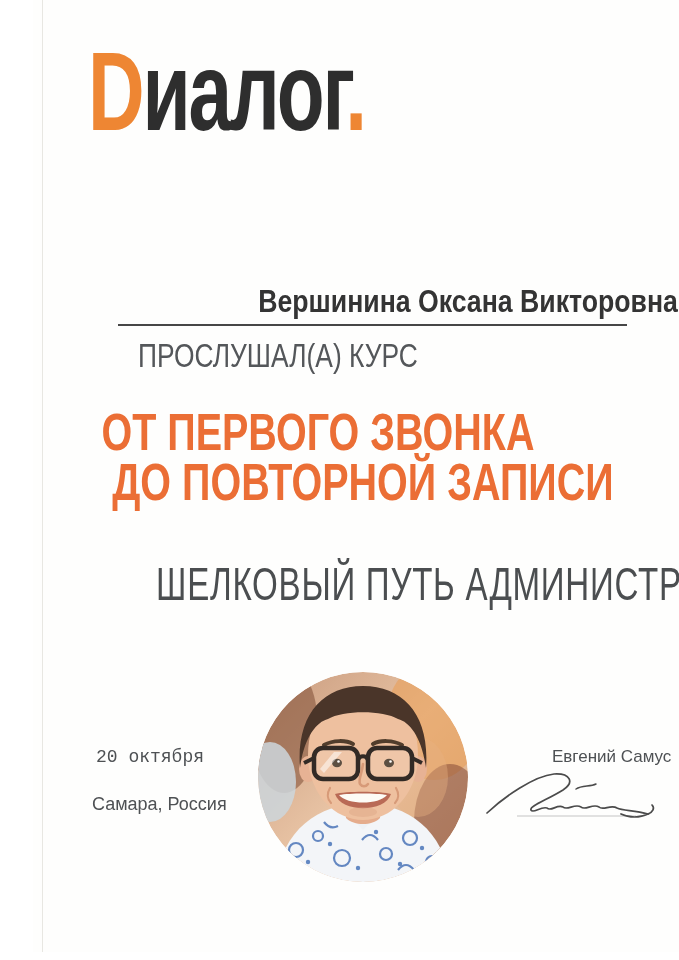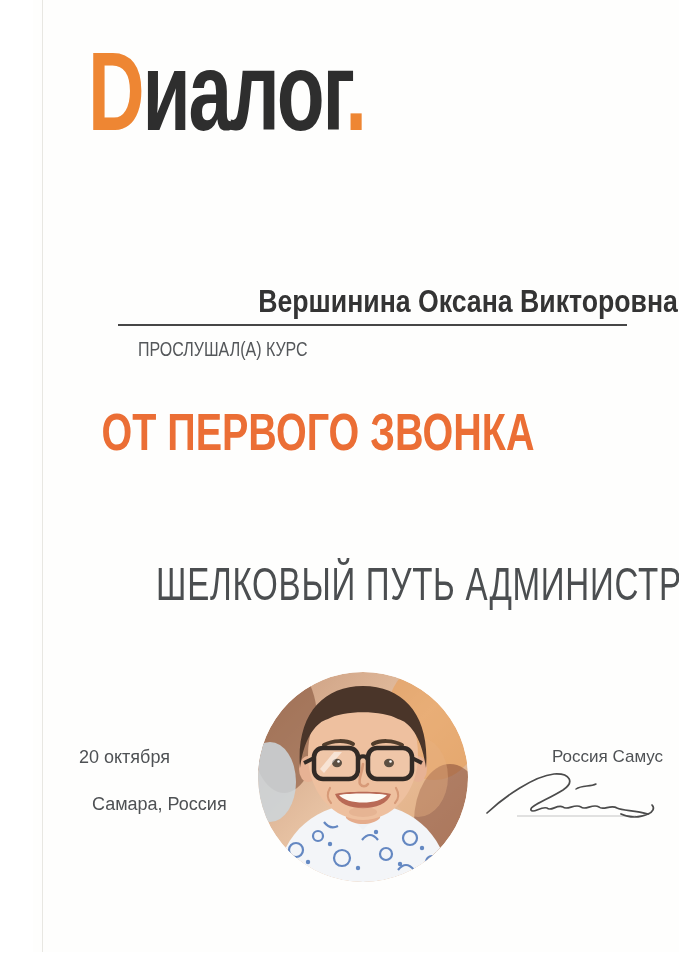--- a/index.html
+++ b/index.html
@@ -29,37 +29,37 @@
   .heading{position:absolute;left:0;top:170px;width:679px;text-align:center;
     font-size:97px;line-height:1;font-weight:400;color:var(--heading-gray);}
   .heading>span{display:inline-block;transform:scaleX(0.82);letter-spacing:2px;white-space:nowrap;}
 
   .name{position:absolute;left:0;top:286px;width:679px;text-align:right;
     font-size:31px;line-height:1;font-weight:700;color:var(--text-dark);}
   .name>span{display:inline-block;transform:scaleX(0.86);white-space:nowrap;}
 
   .rule{position:absolute;left:85px;top:324px;width:509px;height:2px;background:var(--rule-gray);}
 
-  .course-label{position:absolute;left:105px;top:339px;font-size:20px;line-height:1;
+  .course-label{position:absolute;left:105px;top:339px;font-size:33px;line-height:1;
     color:var(--text-gray);}
   .course-label>span{display:inline-block;transform:scaleX(0.80);transform-origin:left top;white-space:nowrap;}
 
   .course-title{position:absolute;left:0;top:407px;width:645px;
     font-size:52px;line-height:50px;font-weight:700;color:var(--course-orange);}
   .course-title .line{display:block;}
   .course-title .line>span{display:inline-block;transform:scaleX(0.76);white-space:nowrap;}
 
   .program{position:absolute;left:0;top:561px;width:679px;text-align:center;
     font-size:46px;line-height:1;font-weight:400;color:var(--program-gray);}
   .program>span{display:inline-block;transform:scaleX(0.72);letter-spacing:1px;white-space:nowrap;}
 
   .photo{position:absolute;left:225px;top:672px;width:210px;height:210px;border-radius:50%;overflow:hidden;}
 
   .footer-text{position:absolute;font-size:18px;line-height:1;color:var(--footer-gray);}
-  .date{left:46px;top:748px;}
+  .date{left:63px;top:748px;font-family:Liberation Mono, monospace;}
   .location{left:59px;top:795px;}
   .signer-name{left:519px;top:748px;font-size:17px;}
   .signature{position:absolute;left:451px;top:767px;width:178px;height:56px;}
 </style>
 </head>
 <body>
 
 <div class="page">
   <div class="scan-edge"></div>
 
@@ -73,20 +73,21 @@
   </div>
 
   <div class="rule"></div>
 
   <div class="course-label">
     <span>ПРОСЛУШАЛ(А) КУРС</span>
   </div>
 
   <div class="course-title">
     <span class="line"><span>ОТ ПЕРВОГО ЗВОНКА</span></span>
+    <span class="line"><span>ДО ПОВТОРНОЙ ЗАПИСИ</span></span>
   </div>
 
   <div class="program">
     <span>ШЕЛКОВЫЙ ПУТЬ АДМИНИСТРАТОРА</span>
   </div>
 
   <div class="photo">
     <svg viewBox="0 0 210 210" width="210" height="210">
       <defs>
         <clipPath id="pc">
@@ -158,21 +159,21 @@
         <path d="M81,123 C92,121 118,121 129,123 C121,133 89,133 81,123 Z" fill="#fdfbf6"></path>
         <path d="M72,116 C69,121 69,127 73,131" stroke="#d79a78" stroke-width="2.2" fill="none" stroke-linecap="round"></path>
         <path d="M138,116 C141,121 141,127 137,131" stroke="#d79a78" stroke-width="2.2" fill="none" stroke-linecap="round"></path>
         <ellipse cx="105" cy="140" rx="14" ry="5" fill="#d89d7d" opacity="0.35"></ellipse>
       </g>
     </svg>
   </div>
 
   <div class="footer-text date">20 октября</div>
   <div class="footer-text location">Самара, Россия</div>
-  <div class="footer-text signer-name">Россия Самус</div>
+  <div class="footer-text signer-name">Евгений Самус</div>
 
   <div class="signature">
     <svg viewBox="0 0 178 56" width="178" height="56">
       <path d="M33,49 L152,49" stroke="#c4c4c4" stroke-width="1" fill="none"></path>
       <path d="M3,46 C20,30 50,9 70,7 C86,6 91,15 79,23 C63,33 45,39 47,43 C49,47 57,39 63,41 C67,45 73,37 79,40 C83,44 91,36 97,40 C101,44 109,36 115,40 C119,44 127,37 133,41 C139,44 150,43 164,47 C156,51 145,51 137,47" stroke="#4b4b4b" stroke-width="1.7" fill="none" stroke-linecap="round"></path>
       <path d="M164,47 C169,45 171,41 168,38" stroke="#4b4b4b" stroke-width="1.7" fill="none" stroke-linecap="round"></path>
       <path d="M92,22 C98,18 106,20 112,17" stroke="#4b4b4b" stroke-width="1.5" fill="none" stroke-linecap="round"></path>
     </svg>
   </div>
 </div>

